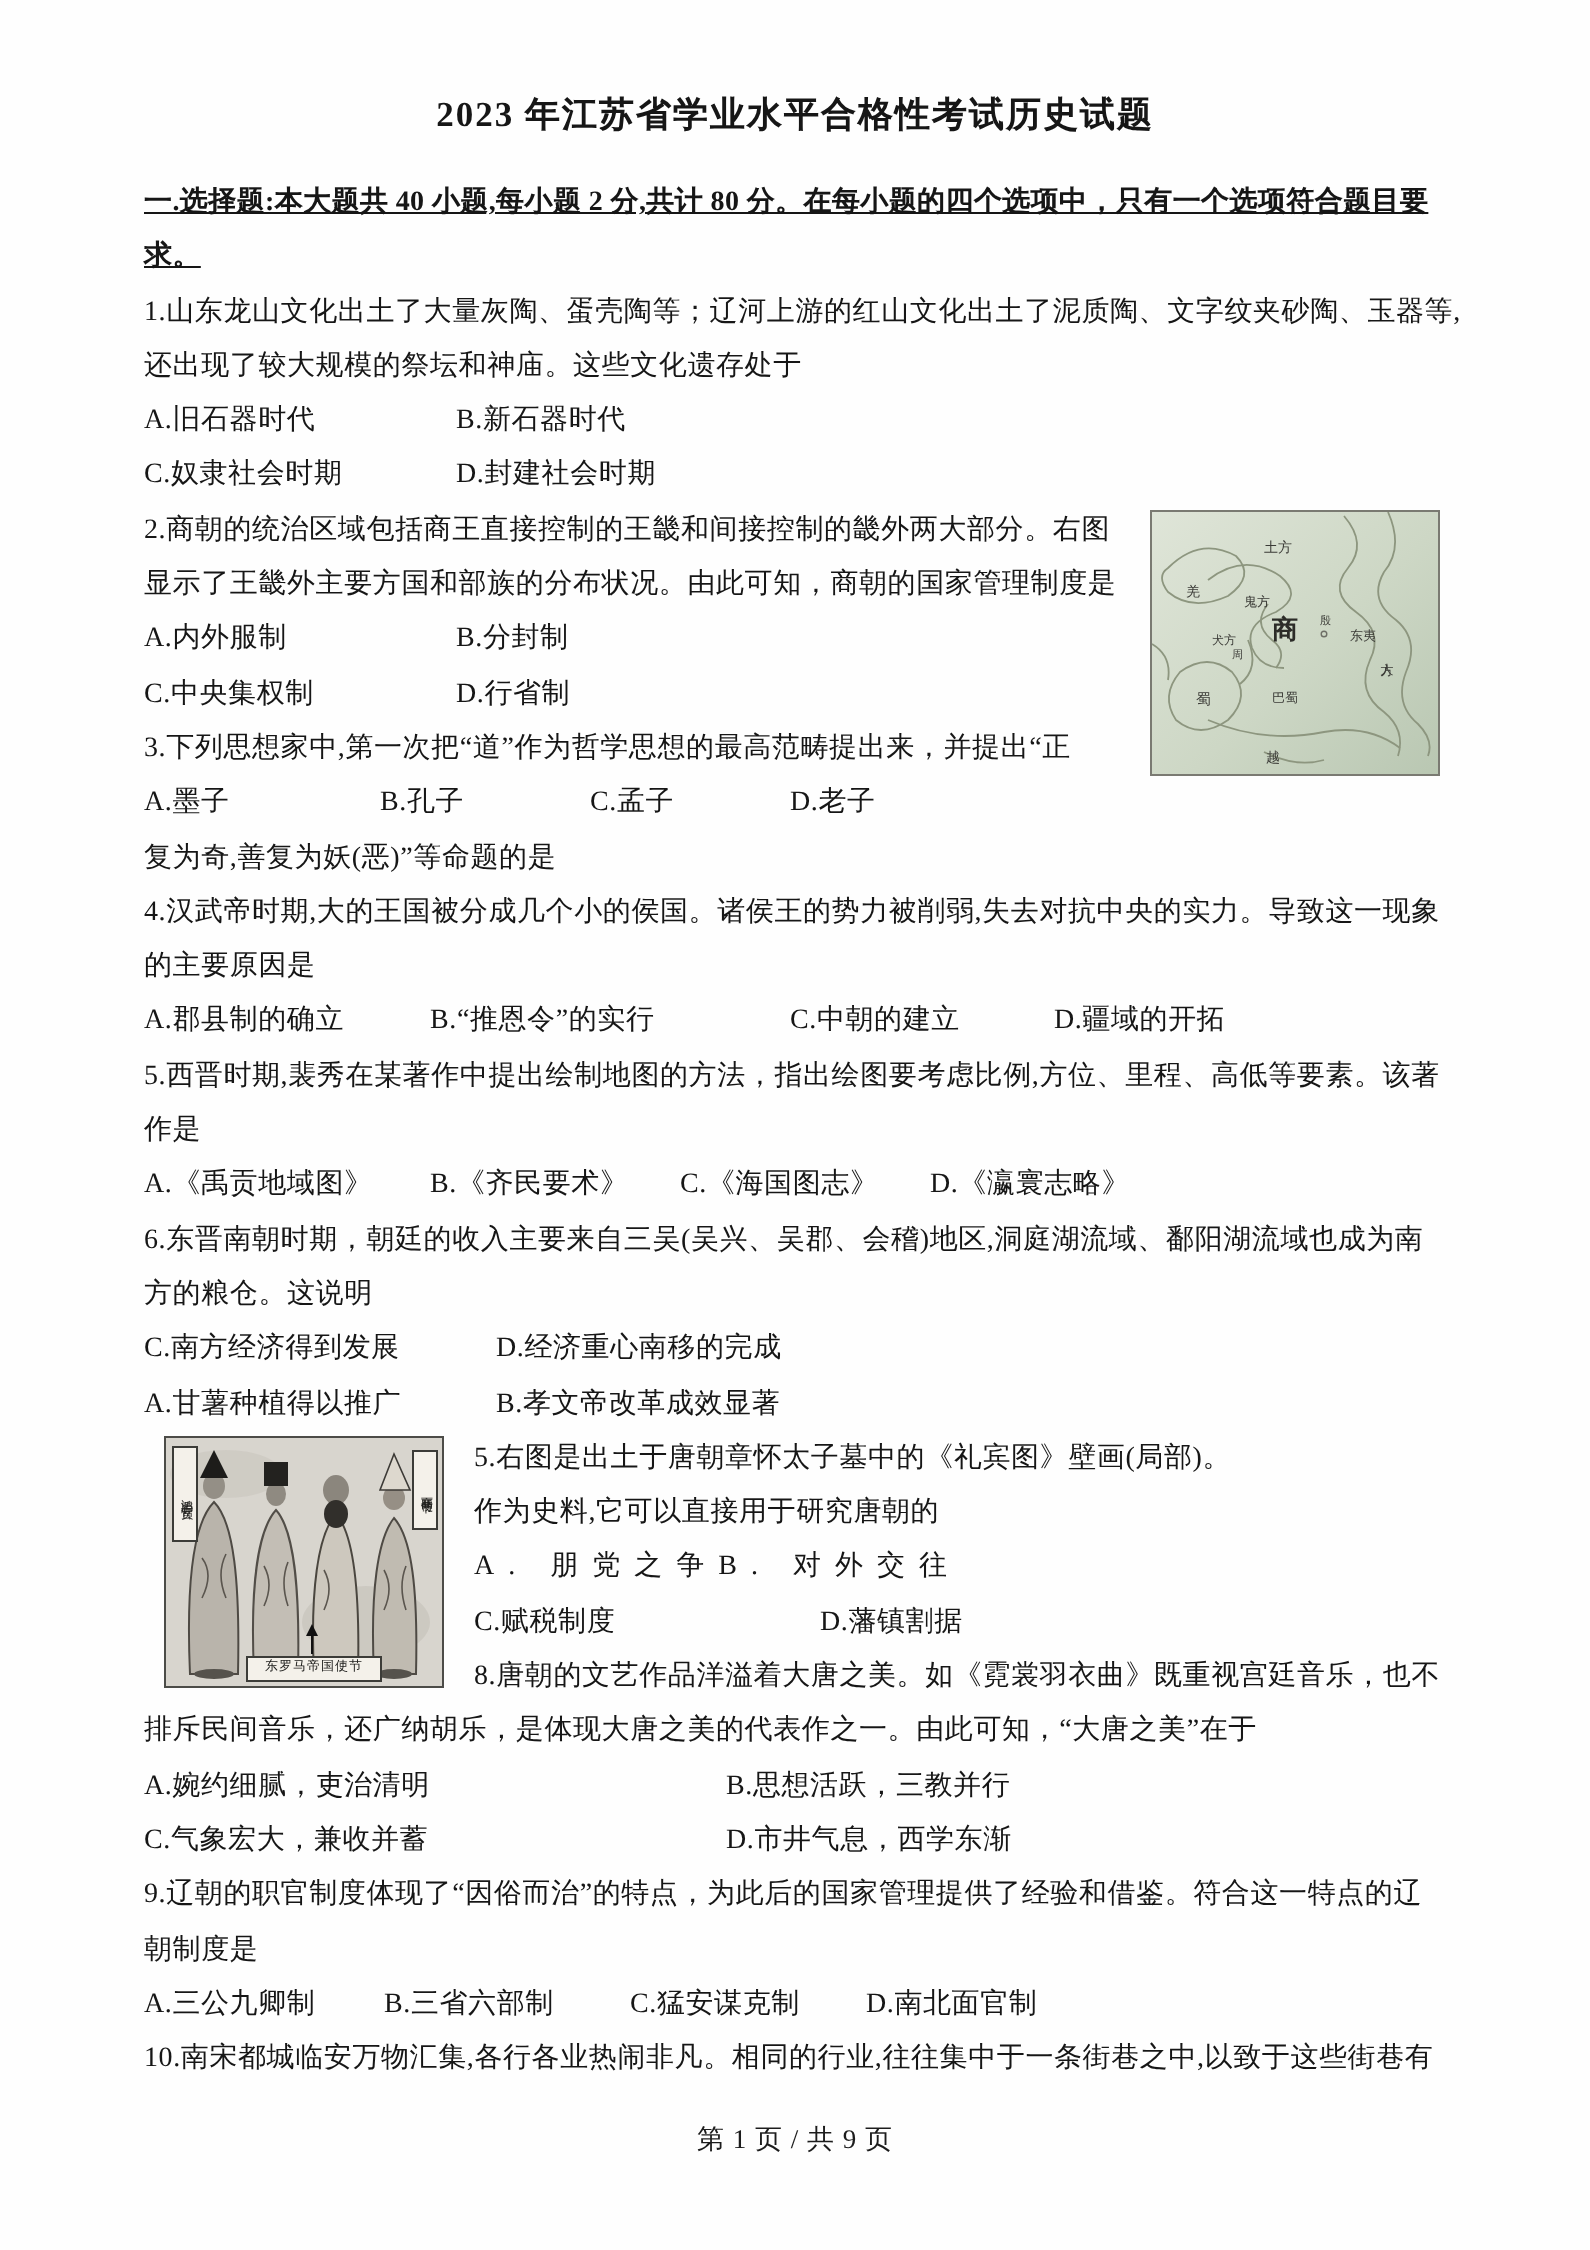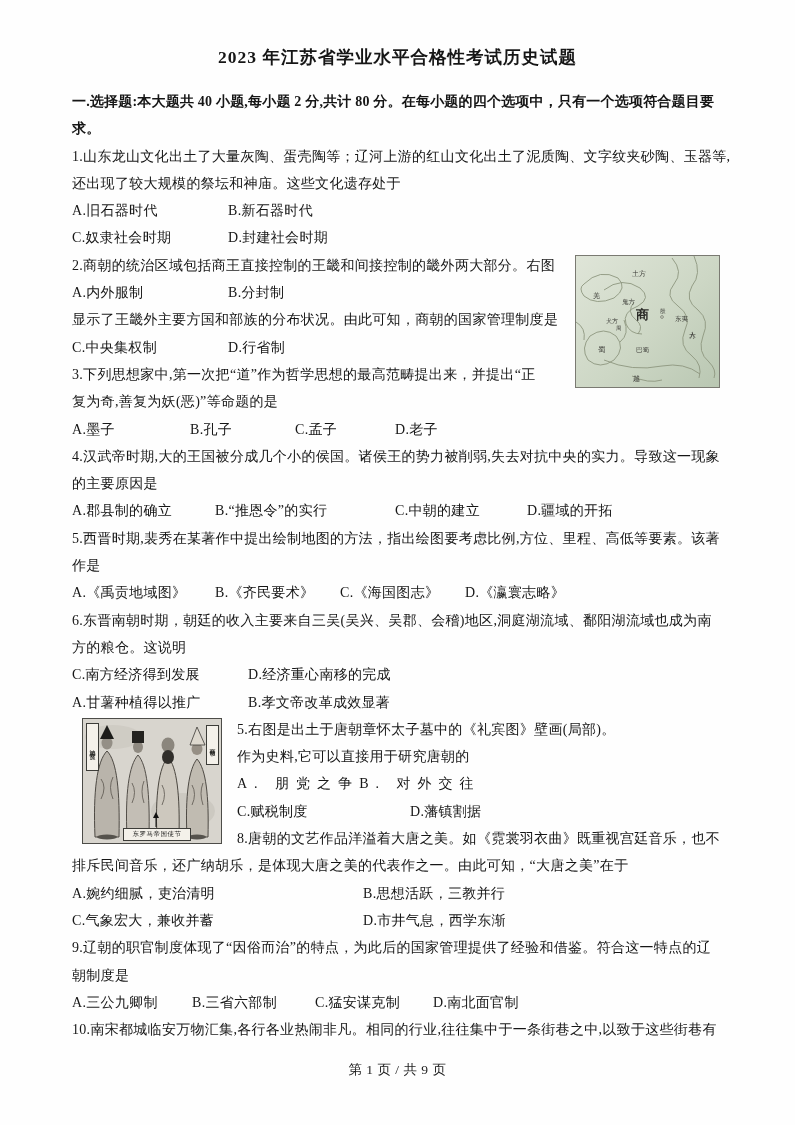--- a/index.html
+++ b/index.html
@@ -8,21 +8,21 @@
     font-family:"Liberation Serif","DejaVu Serif",serif;color:#161616;
     overflow:hidden;
   }
   .page{position:absolute;inset:0;background:#fefefe;}
   .title{
     position:absolute;top:45px;left:0;width:795px;margin:0;
     text-align:center;font-size:17.5px;font-weight:bold;letter-spacing:1px;
   }
   .flow{position:absolute;left:72px;top:88px;width:660px;}
   .ln{height:27.3px;line-height:27.3px;font-size:14px;letter-spacing:0.3px;white-space:nowrap;}
-  .b{font-weight:bold;font-size:14px;letter-spacing:0.2px;}
+  .b{font-weight:bold;font-size:14px;letter-spacing:0.2px;text-decoration:underline;}
   .ind{margin-left:165px;}
   .o{display:inline-block;}
   .w100{width:100px}.w105{width:105px}.w118{width:118px}.w120{width:120px}
   .w123{width:123px}.w125{width:125px}.w132{width:132px}.w143{width:143px}
   .w156{width:156px}.w173{width:173px}.w176{width:176px}.w180{width:180px}
   .w291{width:291px}
   .q7ab{display:flex;width:490px;}
   .sp{letter-spacing:0.5em;}
 
   
@@ -76,27 +76,27 @@
   <div class="flow">
     <div class="ln b">一.选择题:本大题共 40 小题,每小题 2 分,共计 80 分。在每小题的四个选项中，只有一个选项符合题目要</div>
     <div class="ln b">求。</div>
 
     <div class="ln">1.山东龙山文化出土了大量灰陶、蛋壳陶等；辽河上游的红山文化出土了泥质陶、文字纹夹砂陶、玉器等,</div>
     <div class="ln">还出现了较大规模的祭坛和神庙。这些文化遗存处于</div>
     <div class="ln"><span class="o w156">A.旧石器时代</span><span class="o">B.新石器时代</span></div>
     <div class="ln"><span class="o w156">C.奴隶社会时期</span><span class="o">D.封建社会时期</span></div>
 
     <div class="ln">2.商朝的统治区域包括商王直接控制的王畿和间接控制的畿外两大部分。右图</div>
+    <div class="ln">显示了王畿外主要方国和部族的分布状况。由此可知，商朝的国家管理制度是</div>
     <div class="ln"><span class="o w156">A.内外服制</span><span class="o">B.分封制</span></div>
-    <div class="ln">显示了王畿外主要方国和部族的分布状况。由此可知，商朝的国家管理制度是</div>
     <div class="ln"><span class="o w156">C.中央集权制</span><span class="o">D.行省制</span></div>
 
     <div class="ln">3.下列思想家中,第一次把“道”作为哲学思想的最高范畴提出来，并提出“正</div>
+    <div class="ln"><span class="o w118">A.墨子</span><span class="o w105">B.孔子</span><span class="o w100">C.孟子</span><span class="o">D.老子</span></div>
     <div class="ln">复为奇,善复为妖(恶)”等命题的是</div>
-    <div class="ln"><span class="o w118">A.墨子</span><span class="o w105">B.孔子</span><span class="o w100">C.孟子</span><span class="o">D.老子</span></div>
 
     <div class="ln">4.汉武帝时期,大的王国被分成几个小的侯国。诸侯王的势力被削弱,失去对抗中央的实力。导致这一现象</div>
     <div class="ln">的主要原因是</div>
     <div class="ln"><span class="o w143">A.郡县制的确立</span><span class="o w180">B.“推恩令”的实行</span><span class="o w132">C.中朝的建立</span><span class="o">D.疆域的开拓</span></div>
 
     <div class="ln">5.西晋时期,裴秀在某著作中提出绘制地图的方法，指出绘图要考虑比例,方位、里程、高低等要素。该著</div>
     <div class="ln">作是</div>
     <div class="ln"><span class="o w143">A.《禹贡地域图》</span><span class="o w125">B.《齐民要术》</span><span class="o w125">C.《海国图志》</span><span class="o">D.《瀛寰志略》</span></div>
 
     <div class="ln">6.东晋南朝时期，朝廷的收入主要来自三吴(吴兴、吴郡、会稽)地区,洞庭湖流域、鄱阳湖流域也成为南</div>

